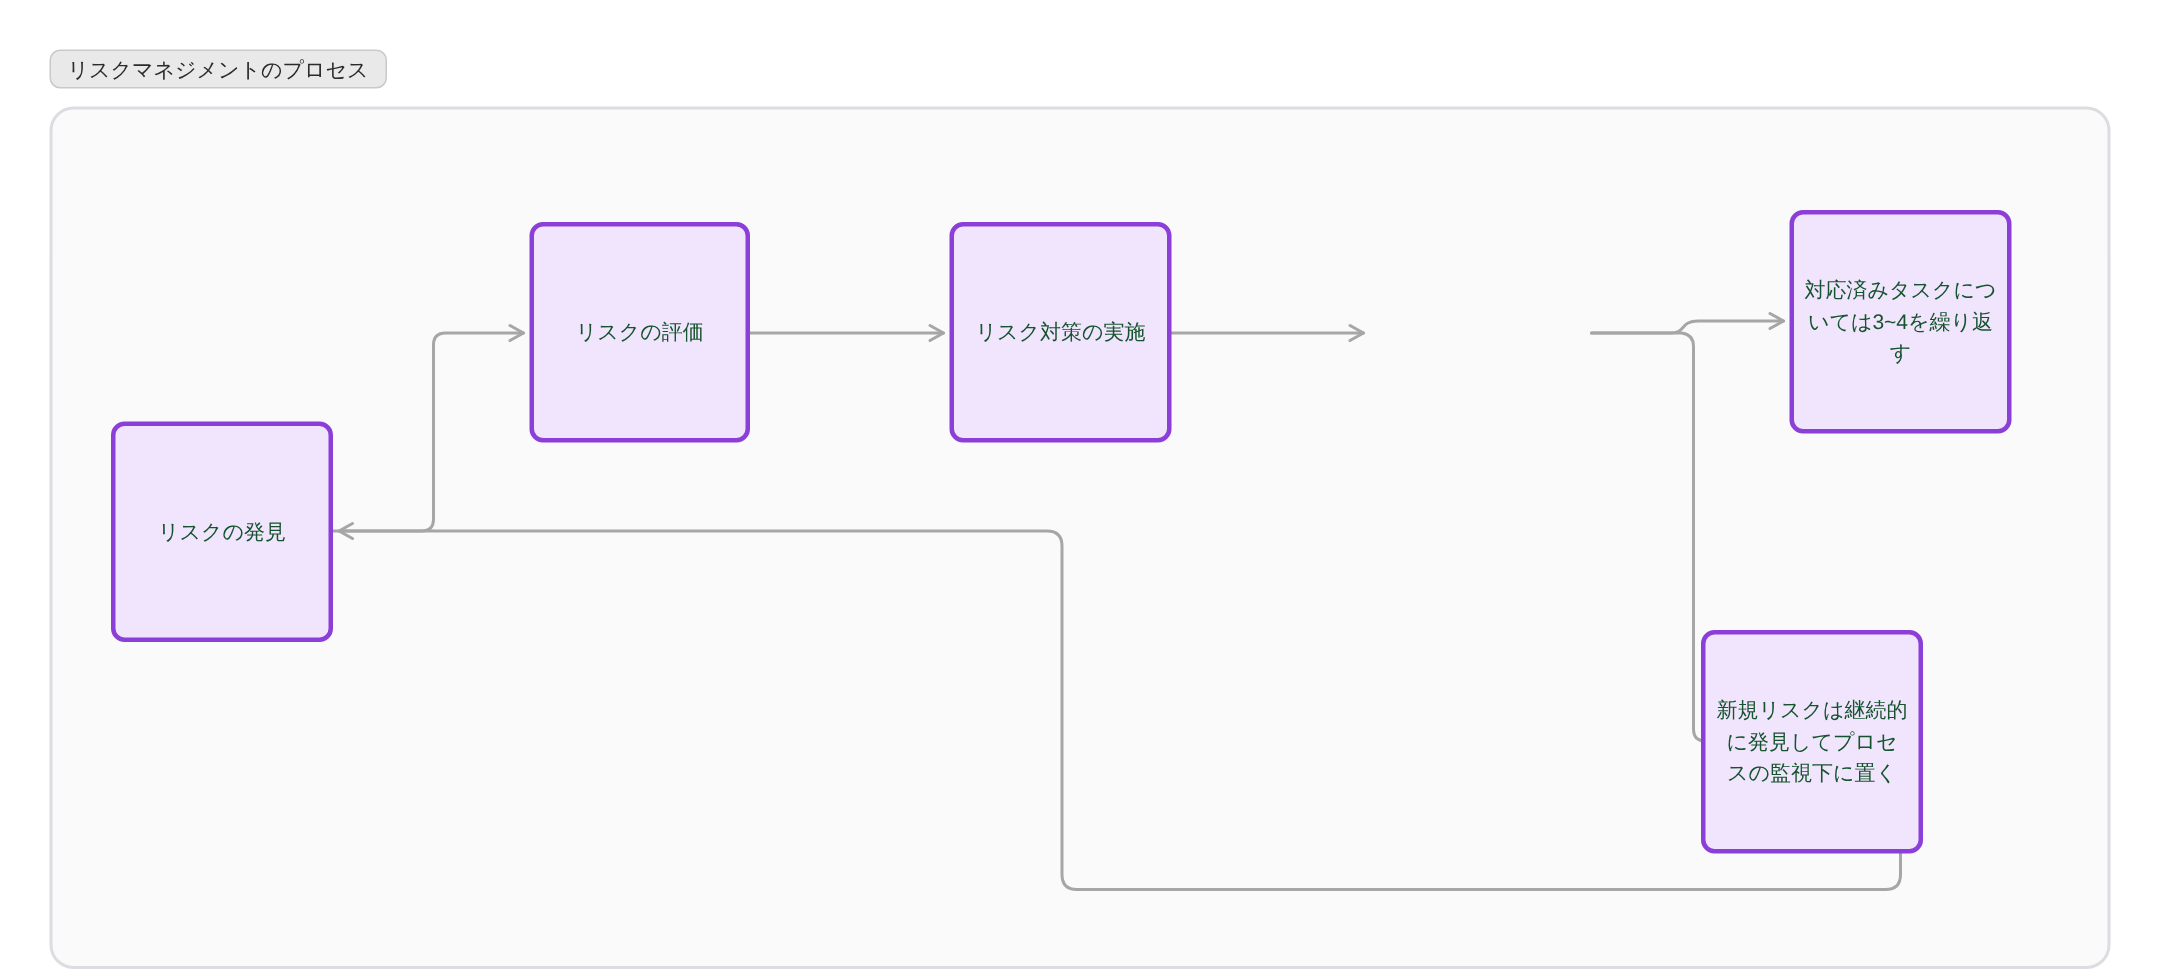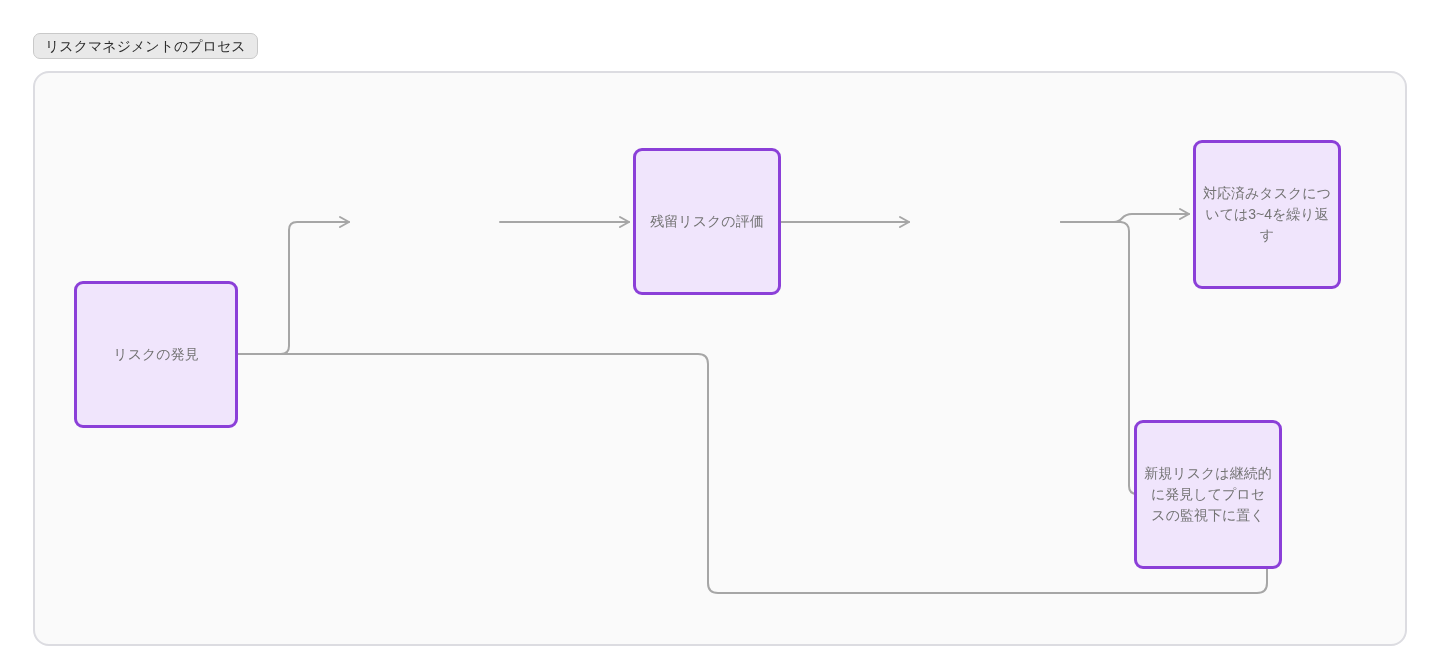--- a/index.html
+++ b/index.html
@@ -47,31 +47,31 @@
     width: 1440px;
     height: 653px;
     pointer-events: none;
   }
   .node {
     position: absolute;
     box-sizing: border-box;
     background: #f0e5fc;
     border: 3px solid #8b3fd8;
     border-radius: 9px;
-    color: #737373;
+    color: #14532d;
     font-size: 14px;
     line-height: 1.5;
     display: flex;
     align-items: center;
     justify-content: center;
     text-align: center;
     padding: 6px 7px;
     word-break: break-word;
   }
-  .node-1 { left: 74px;   top: 253px; width: 164px; height: 147px; }
+  .node-1 { left: 74px;   top: 253px; width: 148px; height: 147px; }
   .node-2 { left: 353px;  top: 120px; width: 147px; height: 147px; }
   .node-3 { left: 633px;  top: 120px; width: 148px; height: 147px; }
   .node-4 { left: 913px;  top: 120px; width: 148px; height: 147px; }
   .node-5 { left: 1193px; top: 112px; width: 148px; height: 149px; }
   .node-6 { left: 1134px; top: 392px; width: 148px; height: 149px; }
 </style>
 </head>
 <body>
 
 <div class="stage">
@@ -92,22 +92,25 @@
       <path d="M781,194 L909,194" marker-end="url(#arrow)"></path>
       <path d="M1061,194 L1114,194 C1124,194 1120,186 1132,186 L1189,186" marker-end="url(#arrow)"></path>
       <path d="M1061,194 L1121,194 Q1129,195 1129,203 L1129,458 Q1129,466 1137,466 L1189,466" marker-end="url(#arrow)"></path>
       <path d="M1267,541 L1267,555 Q1267,565 1257,565 L718,565 Q708,565 708,555 L708,336 Q708,326 698,326 L226,326" marker-end="url(#arrow)"></path>
     </g>
   </svg>
 
   <div class="node node-1">
     <span>リスクの発見</span>
   </div>
+  <div class="node node-2">
+    <span>リスクの評価</span>
+  </div>
   <div class="node node-3">
-    <span>残留リスクの評価</span>
+    <span>リスク対策の実施</span>
   </div>
   <div class="node node-5">
     <span>対応済みタスクについては3~4を繰り返す</span>
   </div>
   <div class="node node-6">
     <span>新規リスクは継続的に発見してプロセスの監視下に置く</span>
   </div>
 
 </div>
 

